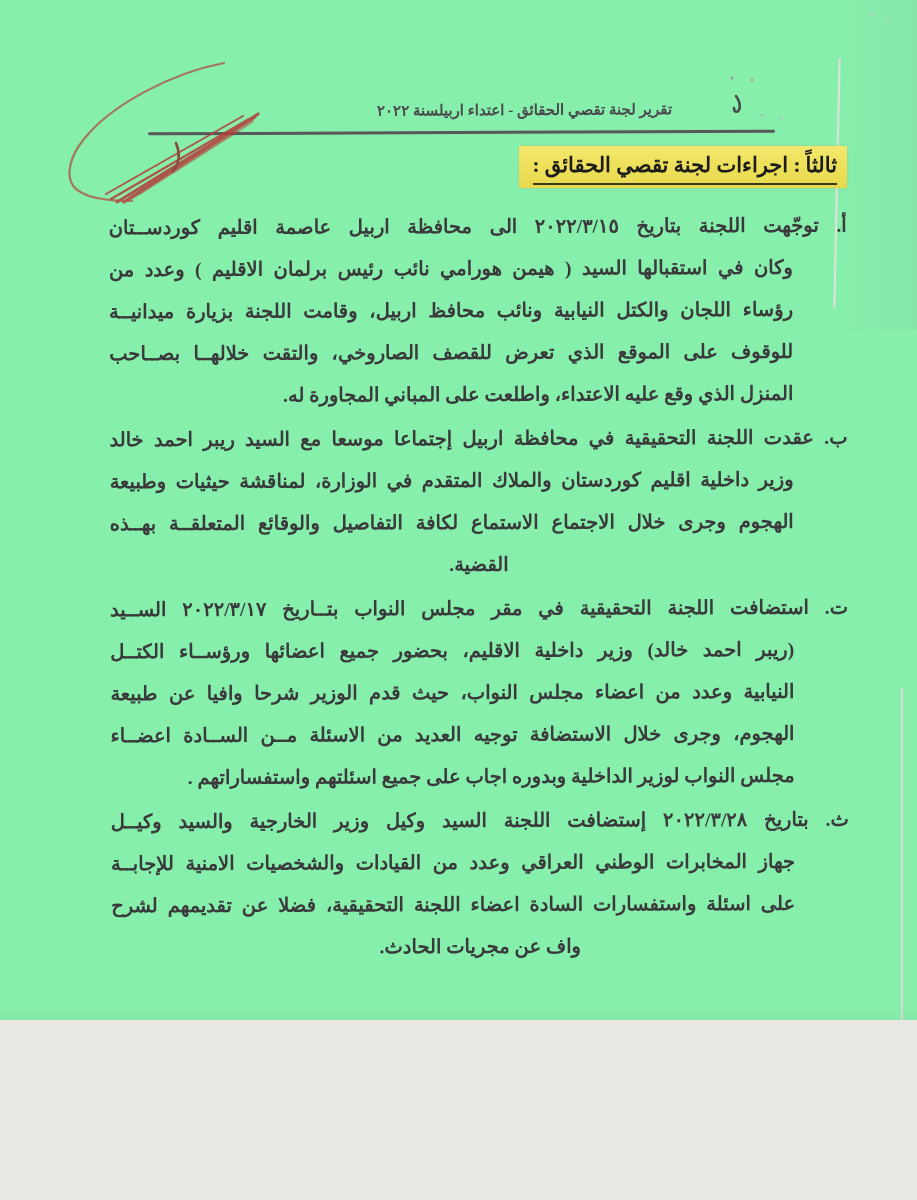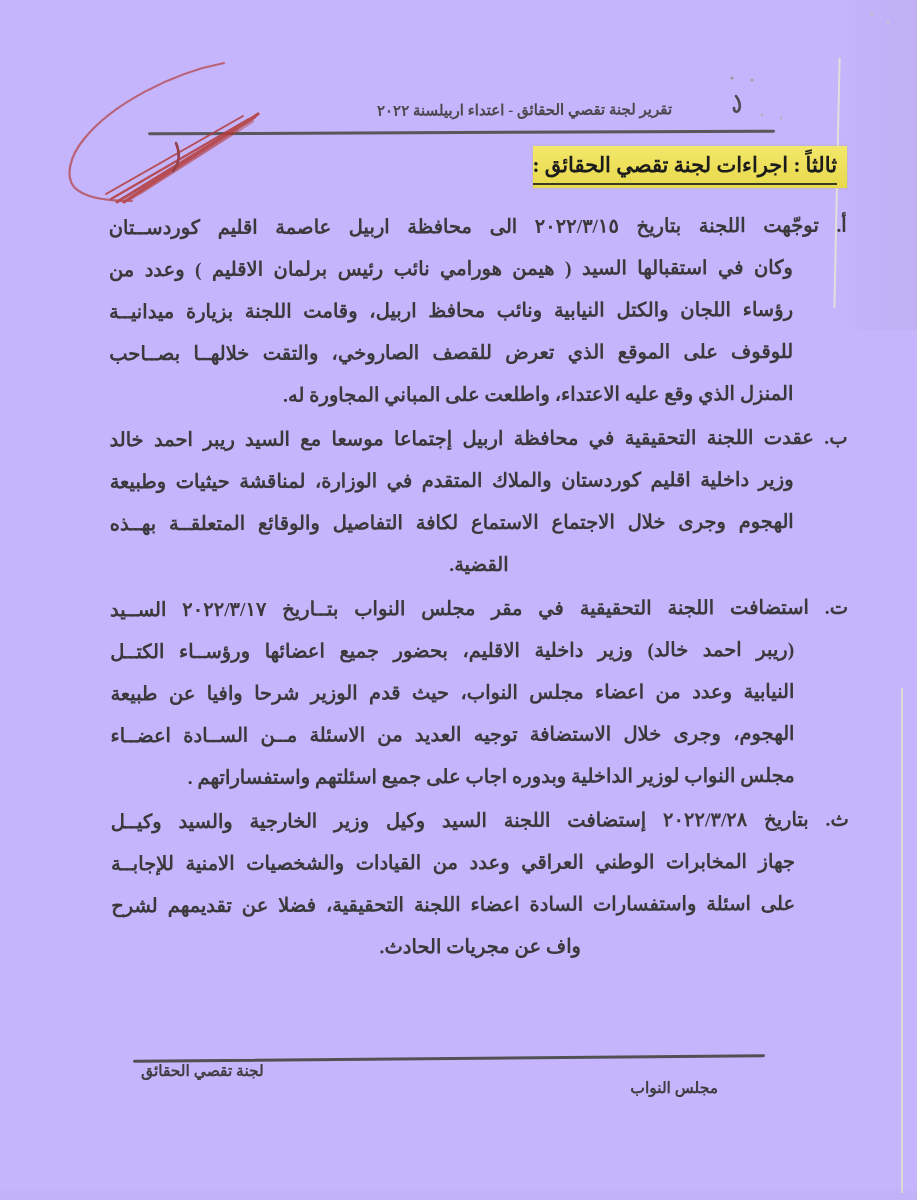--- a/index.html
+++ b/index.html
@@ -2,22 +2,22 @@
 <html lang="ar" dir="rtl"><head>
 <meta charset="utf-8">
 <style>
   html,body{margin:0;padding:0;}
   body{
     width:917px;height:1200px;
     background:#e9e7e3;
     font-family:"Liberation Serif","DejaVu Serif",serif;
   }
   .page{
-    position:relative;width:917px;height:1200px;overflow:hidden;
-    background:#c4b5fd;
+    position:relative;width:917px;height:1020px;overflow:hidden;
+    background:#86efac;
     direction:rtl;
   }
   
   .edge-shade-right{
     position:absolute;top:0;right:0;width:82px;height:330px;
     background:linear-gradient(to left, rgba(120,114,102,0.07), rgba(120,114,102,0));
     pointer-events:none;
   }
   .edge-line-mid{
     position:absolute;left:836px;top:58px;width:2px;height:250px;
@@ -36,21 +36,21 @@
     text-align:center;transform:translateX(66px) rotate(-0.3deg);
     font-size:15px;font-weight:bold;color:#4a4a4e;letter-spacing:0.2px;
   }
   .header-rule{
     position:absolute;top:131px;left:148px;width:627px;height:3px;
     background:#58585a;transform:rotate(-0.25deg);border-radius:2px;
   }
   .section-heading{
     position:absolute;top:146px;right:70px;
     background:linear-gradient(180deg,#f3e86e 0%, #eee05a 45%, #e7d94e 100%);
-    padding:7px 10px 3px 0;
+    padding:7px 10px 3px 14px;
     box-shadow:0 0 2px rgba(180,170,60,0.5);
   }
   .section-heading .hl-text{
     display:block;
     font-size:21px;font-weight:bold;color:#1c1c1c;
     border-bottom:2.5px solid #3a3a20;padding-bottom:5px;
     letter-spacing:0.3px;
   }
   .content{
     position:absolute;top:206px;right:69px;left:110px;

